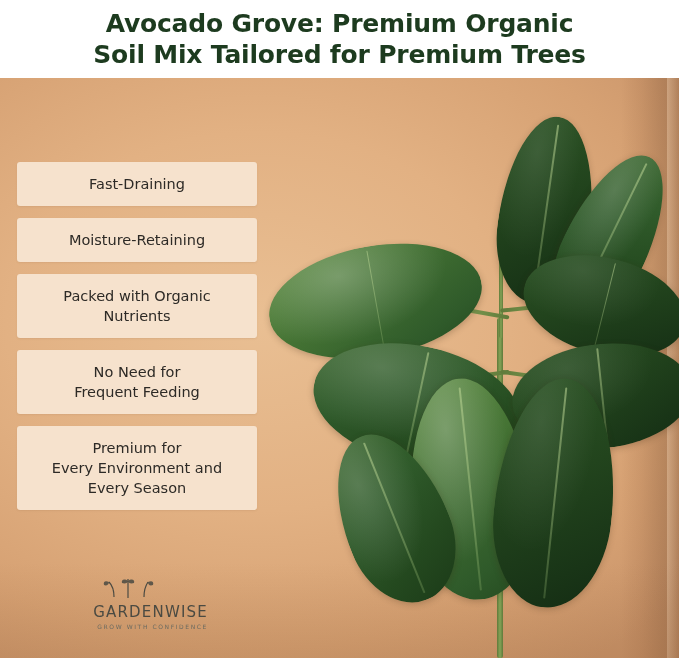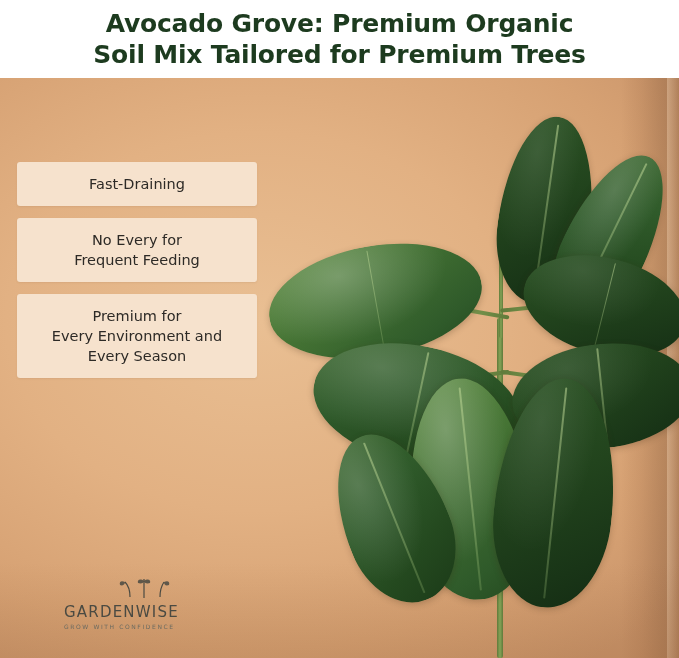--- a/index.html
+++ b/index.html
@@ -146,24 +146,24 @@
     font-family: "DejaVu Sans", sans-serif;
     font-size: 14.5px;
     line-height: 20px;
     box-shadow: 0 1px 2px rgba(120,80,50,0.10);
     white-space: pre-line;
   }
 
   
   #brand {
     position: absolute;
-    left: 64px;
+    left: 48px;
     bottom: 28px;
     width: 160px;
-    text-align: left;
+    text-align: right;
     color: #3a3a34;
   }
   #brand-mark {
     display: block;
     margin: 0 auto 4px auto;
   }
   #brand-name {
     font-family: "DejaVu Sans", sans-serif;
     font-size: 15px;
     letter-spacing: 1.2px;
@@ -210,21 +210,24 @@
       <div class="leaf dark" style="left:272px; top:180px; width:165px; height:96px; transform:rotate(14deg); border-radius:50%/50%;"></div>
       <div class="leaf" style="left:62px; top:268px; width:210px; height:118px; transform:rotate(12deg); border-radius:50%/50%;"></div>
       <div class="leaf dark" style="left:262px; top:266px; width:180px; height:104px; transform:rotate(-6deg); border-radius:50%/50%;"></div>
       <div class="leaf light" style="left:160px; top:300px; width:120px; height:222px; transform:rotate(-6deg);"></div>
       <div class="leaf dark" style="left:246px; top:300px; width:118px; height:230px; transform:rotate(6deg);"></div>
       <div class="leaf" style="left:92px; top:352px; width:104px; height:176px; transform:rotate(-22deg);"></div>
     </div>
 
     <div id="features">
       <div class="chip">Fast-Draining</div>
-      <div class="chip">No Every for
+      <div class="chip">Moisture-Retaining</div>
+      <div class="chip">Packed with Organic
+Nutrients</div>
+      <div class="chip">No Need for
 Frequent Feeding</div>
       <div class="chip">Premium for
 Every Environment and
 Every Season</div>
     </div>
 
     <div id="brand">
       <svg id="brand-mark" width="56" height="26" viewBox="0 0 56 26">
         <path d="M14 24 C14 16, 12 12, 9 9" stroke="#4a4a42" stroke-width="1.2" fill="none"></path>
         <path d="M9 9 C5 7, 3 9, 4 12 C6 13, 9 12, 9 9 Z" fill="#4a4a42" opacity="0.85"></path>

